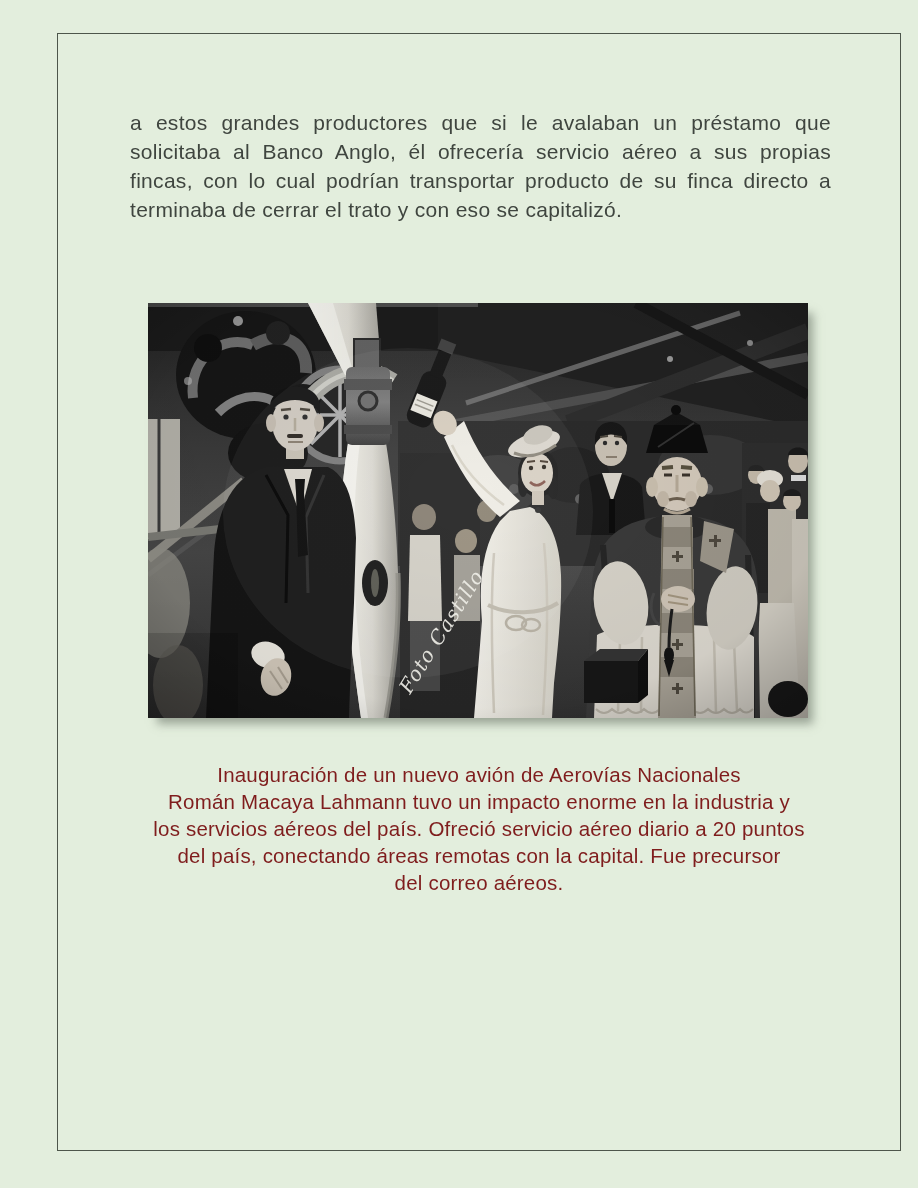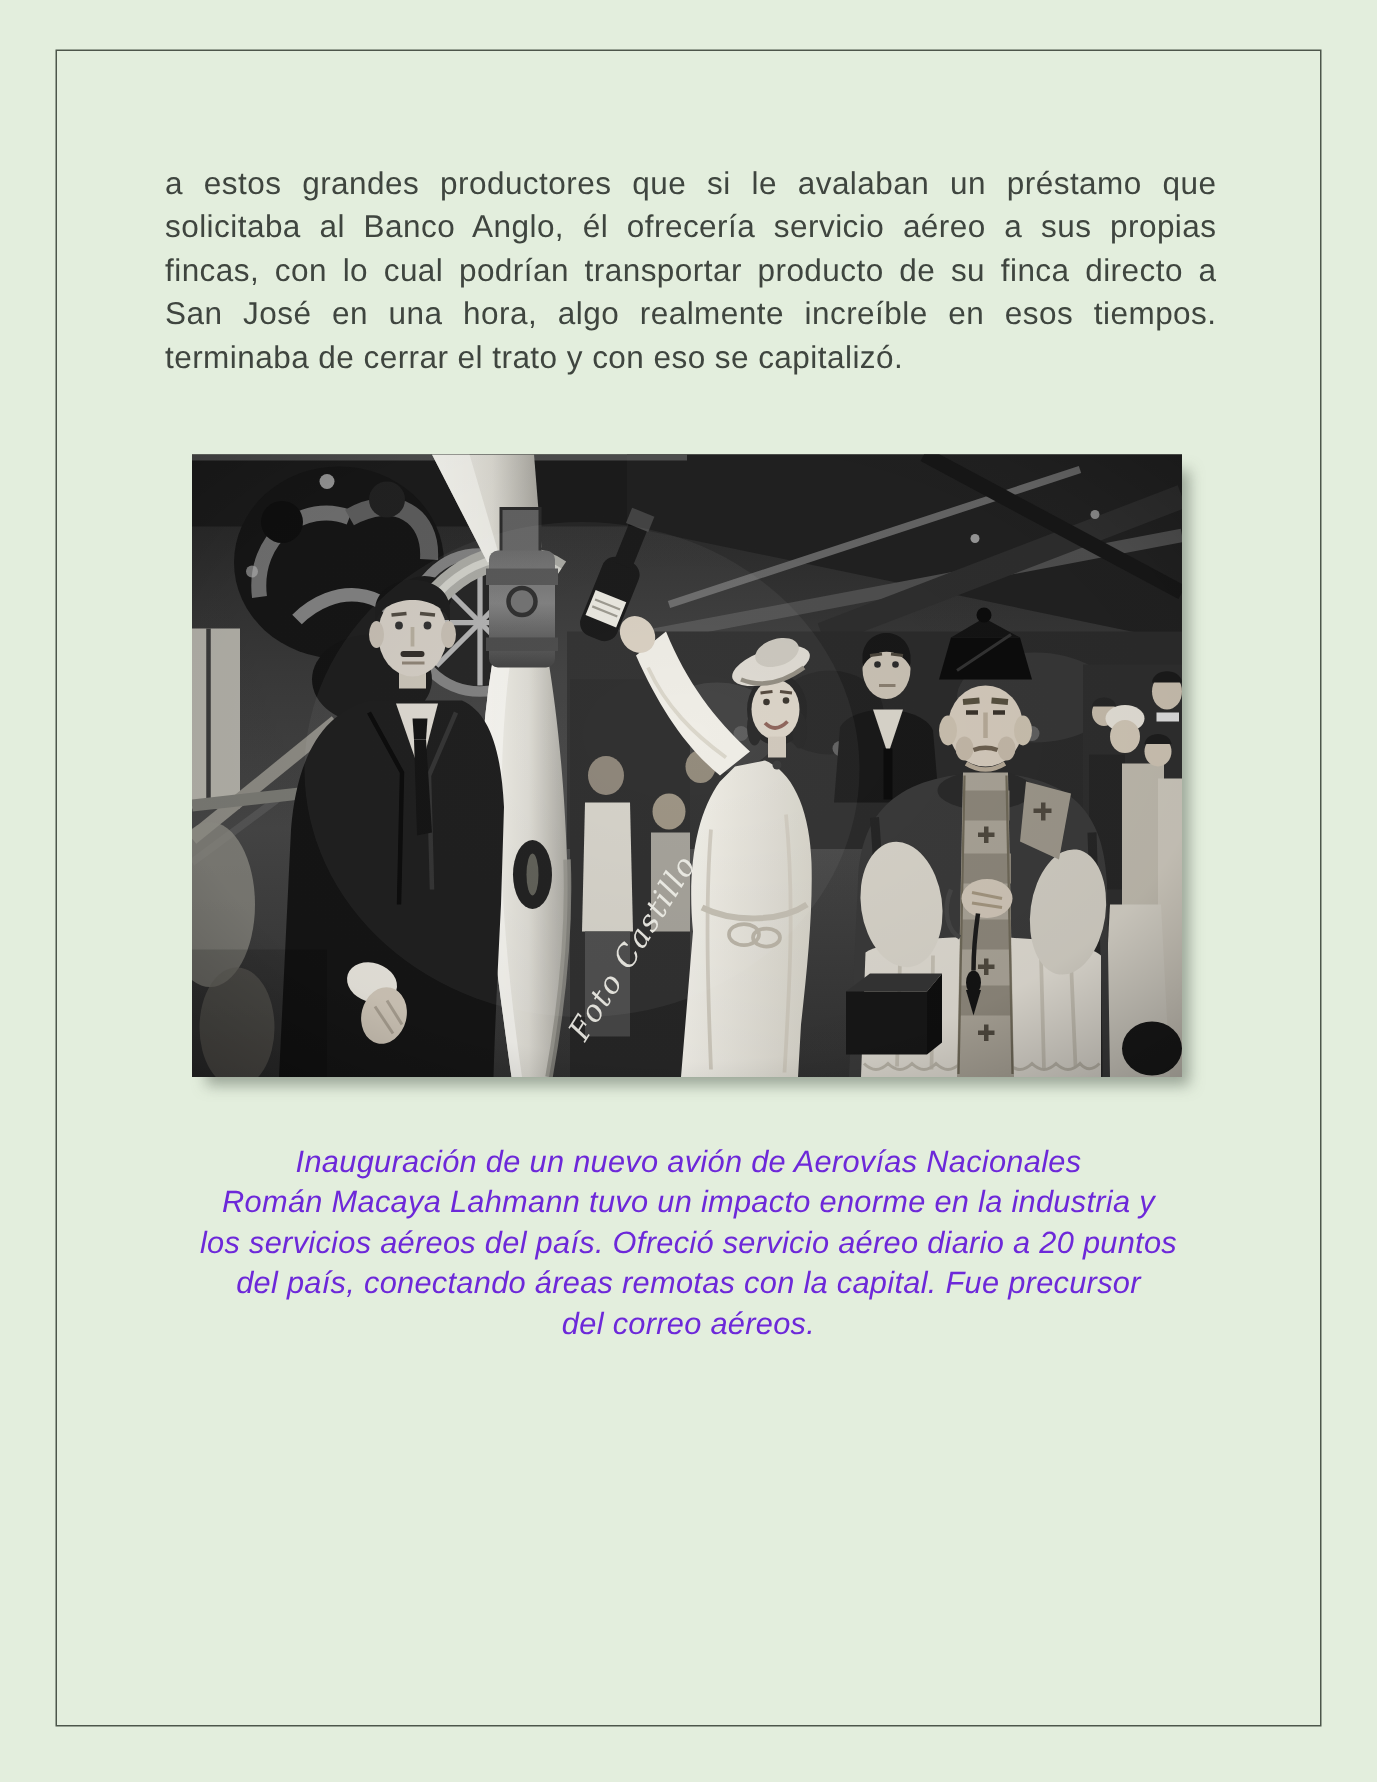--- a/index.html
+++ b/index.html
@@ -3,21 +3,21 @@
 <meta charset="utf-8">
 <style>
   html,body{margin:0;padding:0;}
   body{
     width:918px;height:1188px;
     background:#e3eedd;
     font-family:"Liberation Sans", sans-serif;
     color:#3f453f;
     overflow:hidden;
   }
-  .page{position:relative;width:836px;height:1188px;}
+  .page{position:relative;width:836px;height:1188px;margin-left:20px;}
   .frame{
     position:absolute;left:37px;top:33px;width:844px;height:1118px;
     border:1px solid #4d564b;
     box-sizing:border-box;
   }
   .body-text{
     position:absolute;left:110px;top:108px;width:701px;
     font-size:21px;line-height:29px;
     letter-spacing:0.3px;
     color:#3f453f;
@@ -30,38 +30,36 @@
   .body-text .pline.last{text-align-last:left;}
   .photo{
     position:absolute;left:128px;top:303px;width:660px;height:415px;
     box-shadow:7px 8px 9px -2px rgba(95,106,92,0.55);
     background:#333;
   }
   .photo svg{display:block;width:660px;height:415px;}
   .caption{
     position:absolute;left:89px;top:761px;width:740px;
     font-size:20.5px;line-height:27px;
-    font-style:italic;
     text-align:center;
-    color:#6d28d9;
+    color:#7f1d1d;
     letter-spacing:0.2px;
   }
   .caption .cline{text-align:center;}
 </style>
 </head>
 <body>
 
 <div class="page">
   <div class="frame"></div>
 
   <div class="body-text">
     <div class="pline">a estos grandes productores que si le avalaban un préstamo que</div>
     <div class="pline">solicitaba al Banco Anglo, él ofrecería servicio aéreo a sus propias</div>
     <div class="pline">fincas, con lo cual podrían transportar producto de su finca directo a</div>
-    <div class="pline">San José en una hora, algo realmente increíble en esos tiempos.</div>
     <div class="pline last">terminaba de cerrar el trato y con eso se capitalizó.</div>
   </div>
 
   <figure class="photo" style="margin:0" role="img" aria-label="Fotografía en blanco y negro: un hombre de traje oscuro junto a una gran hélice de madera, una mujer de blanco con sombrero alza una botella de champán hacia el eje de la hélice, un sacerdote con vestiduras ornamentadas y un grupo de personas bajo el techo de un hangar.">
     <svg viewBox="0 0 660 415">
       <defs>
         <linearGradient id="gBg" x1="0" y1="0" x2="0" y2="1">
           <stop offset="0" stop-color="#242424"></stop>
             <stop offset="0.35" stop-color="#3a3a3a"></stop>
           <stop offset="0.6" stop-color="#464646"></stop>

